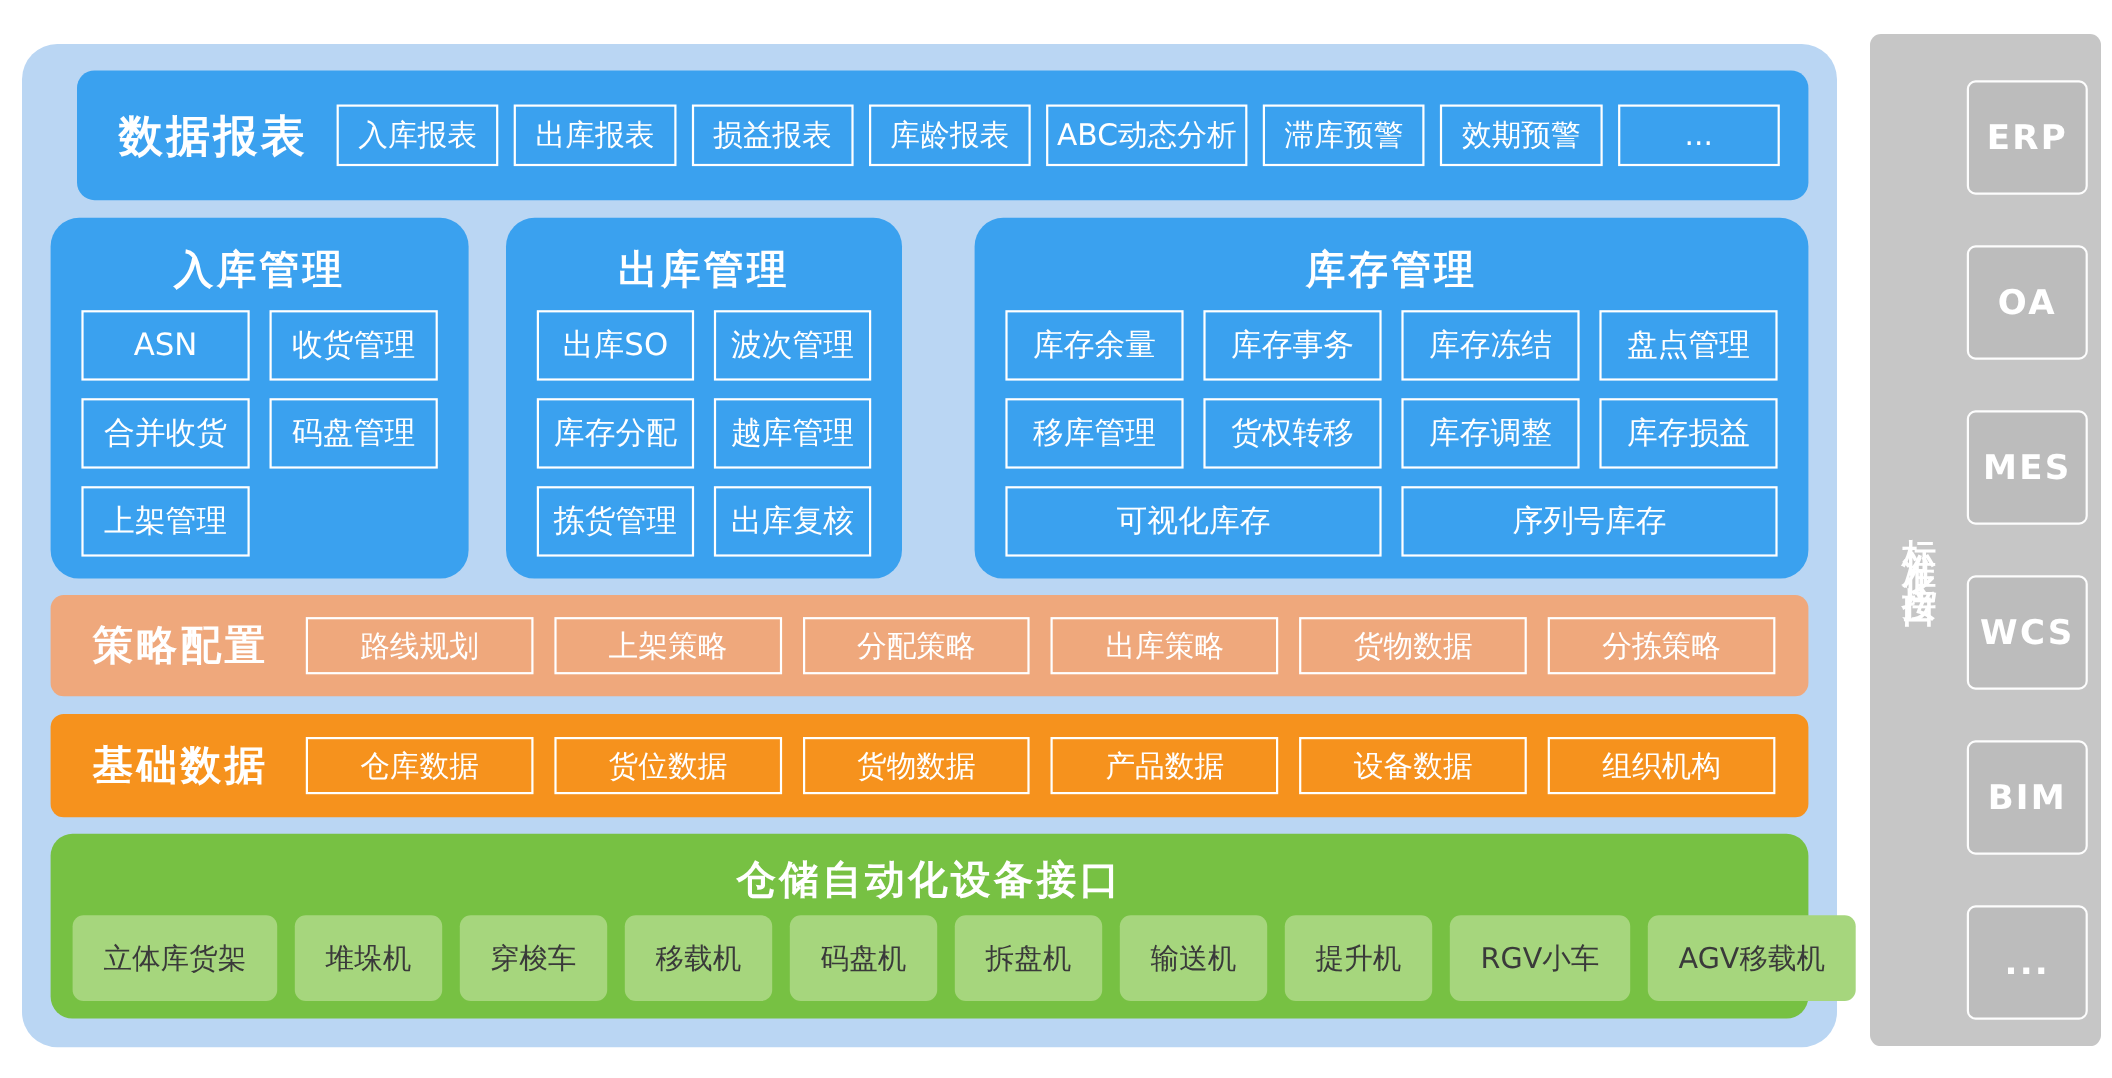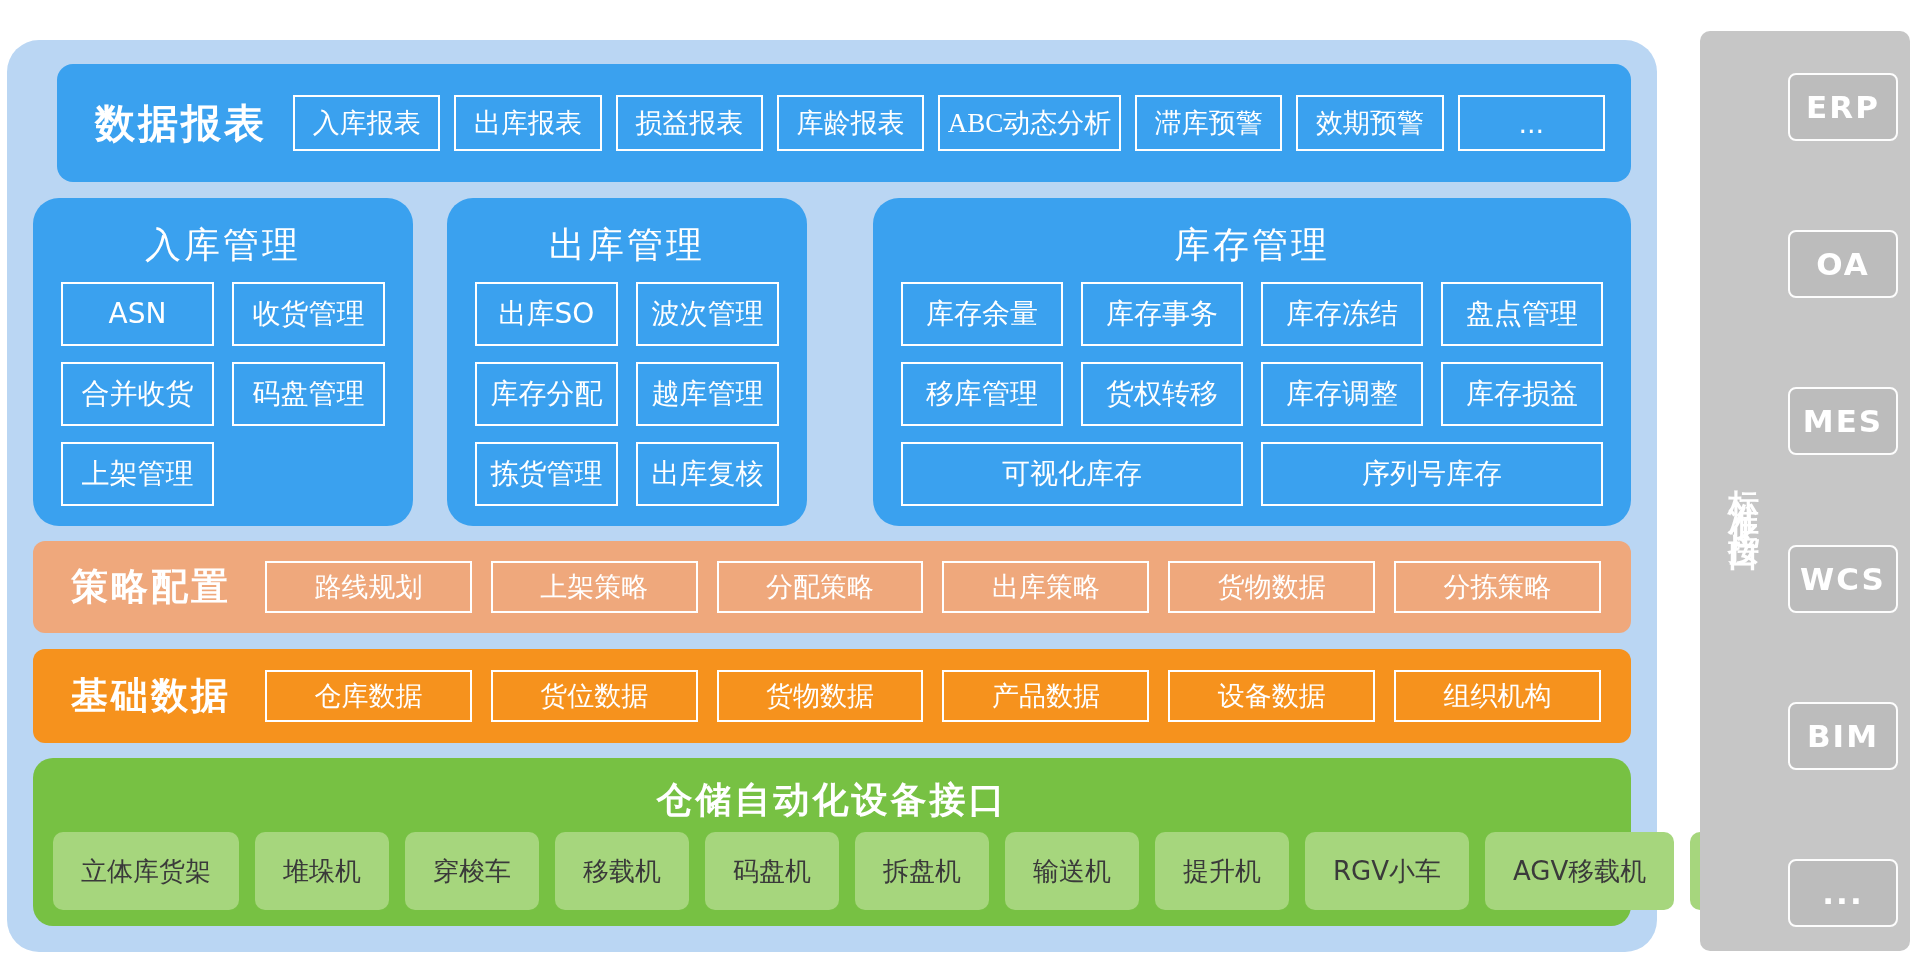--- a/index.html
+++ b/index.html
@@ -2,42 +2,42 @@
 <html><head>
 <meta charset="utf-8">
 <style>
   html,body{margin:0;padding:0;}
   body{
     width:1920px;height:980px;position:relative;background:#ffffff;overflow:hidden;
     font-family:"DejaVu Sans","Liberation Sans",sans-serif;
   }
   
   .main{
-    position:absolute;left:7px;top:40px;width:1650px;height:912px;
+    position:absolute;left:20px;top:40px;width:1650px;height:912px;
     background:#bad6f3;border-radius:32px;box-sizing:border-box;
     padding:24px 26px 26px;display:flex;flex-direction:column;justify-content:space-between;
   }
   
   .wbox{
     border:2px solid #ffffff;color:#ffffff;display:flex;align-items:center;justify-content:center;
     box-sizing:border-box;white-space:nowrap;
   }
   
   .report-bar{
     height:118px;background:#3aa1ef;border-radius:16px;display:flex;align-items:center;
     box-sizing:border-box;padding:0 26px 0 38px;margin-left:24px;
   }
   .report-title{font-size:40px;font-weight:bold;color:#fff;letter-spacing:3px;margin-right:26px;white-space:nowrap;}
   .report-items{flex:1;display:flex;gap:14px;}
   .report-items .wbox{flex:1;height:56px;font-size:27px;}
-  .report-items .wbox.wide{flex:1.25;font-family:Liberation Serif, serif;}
+  .report-items .wbox.wide{flex:1.25;}
   
   .panels{height:328px;display:flex;gap:34px;}
   .panel{background:#3aa1ef;border-radius:26px;box-sizing:border-box;padding:12px 28px 20px;display:flex;flex-direction:column;}
-  .panel-title{color:#fff;font-weight:normal;font-size:36px;letter-spacing:3px;height:72px;display:flex;align-items:center;justify-content:center;}
+  .panel-title{color:#fff;font-weight:bold;font-size:36px;letter-spacing:3px;height:72px;display:flex;align-items:center;justify-content:center;}
   .panel-grid{flex:1;display:grid;gap:16px 18px;}
   .inbound{width:380px;}
   .outbound{width:360px;}
   .inventory{flex:1;margin-left:32px;}
   .inbound .panel-grid,.outbound .panel-grid{grid-template-columns:1fr 1fr;grid-template-rows:repeat(3,1fr);}
   .inventory .panel-grid{grid-template-columns:repeat(4,1fr);grid-template-rows:repeat(3,1fr);}
   .panel-grid .wbox{font-size:28px;}
   .span2{grid-column:span 2;}
   
   .strip{border-radius:12px;display:flex;align-items:center;box-sizing:border-box;padding:0 30px 0 38px;}
@@ -56,21 +56,21 @@
                display:flex;align-items:center;justify-content:center;padding:0 28px;white-space:nowrap;}
   
   .sidebar{
     position:absolute;left:1700px;top:31px;width:210px;height:920px;background:#c6c6c6;
     border-radius:10px;box-sizing:border-box;padding:42px 12px 24px 0;display:flex;
   }
   .side-label-wrap{width:88px;display:flex;align-items:center;justify-content:center;}
   .side-label{writing-mode:vertical-rl;text-orientation:upright;color:#fff;font-weight:bold;
               font-size:31px;letter-spacing:14px;}
   .side-items{flex:1;display:flex;flex-direction:column;justify-content:space-between;}
-  .sbox{height:68px;background:#bcbcbc;border:2px solid #fdfdfd;border-radius:8px;color:#fff;
+  .sbox{height:104px;background:#bcbcbc;border:2px solid #fdfdfd;border-radius:8px;color:#fff;
         font-size:31px;font-weight:bold;letter-spacing:2px;display:flex;align-items:center;
         justify-content:center;box-sizing:border-box;}
 </style>
 </head>
 <body>
 
 <div class="main">
 
   <div class="report-bar">
     <div class="report-title">数据报表</div>

